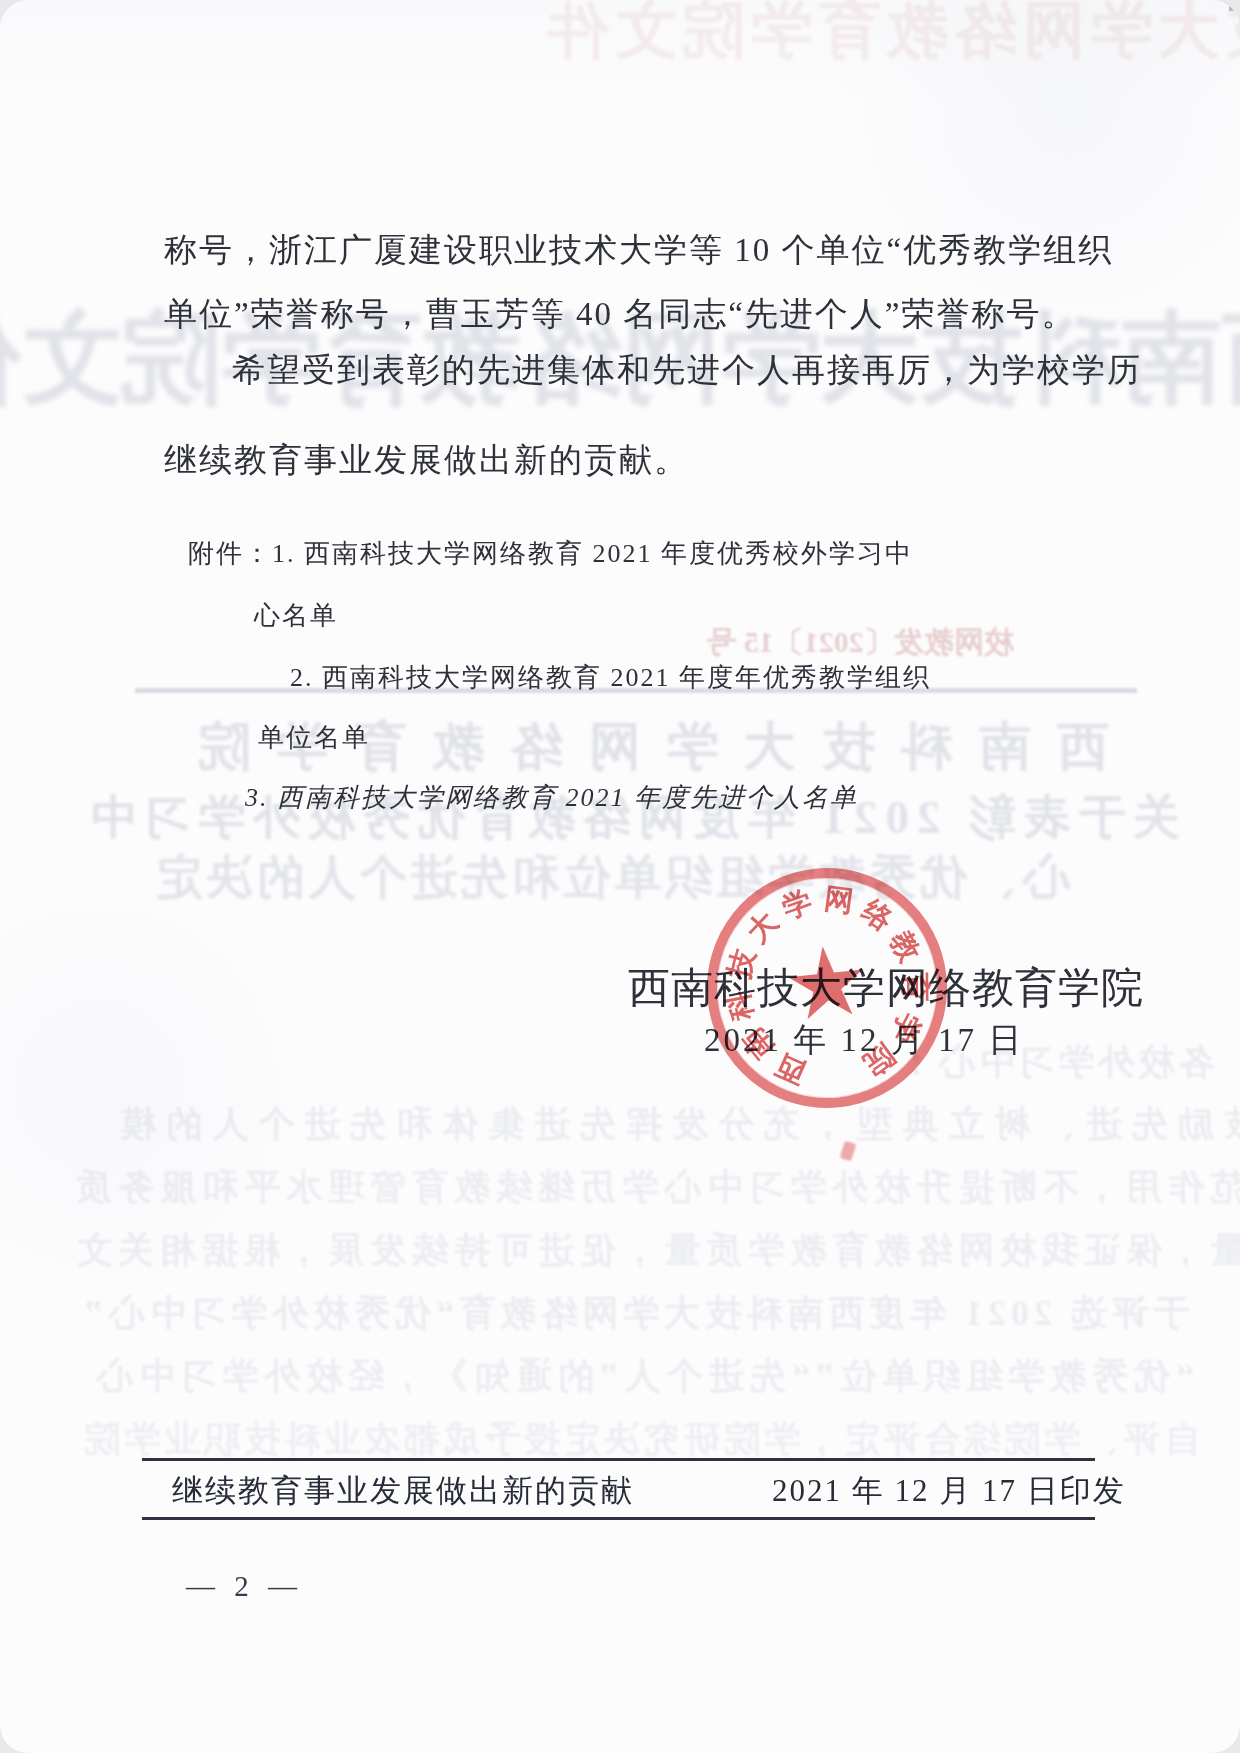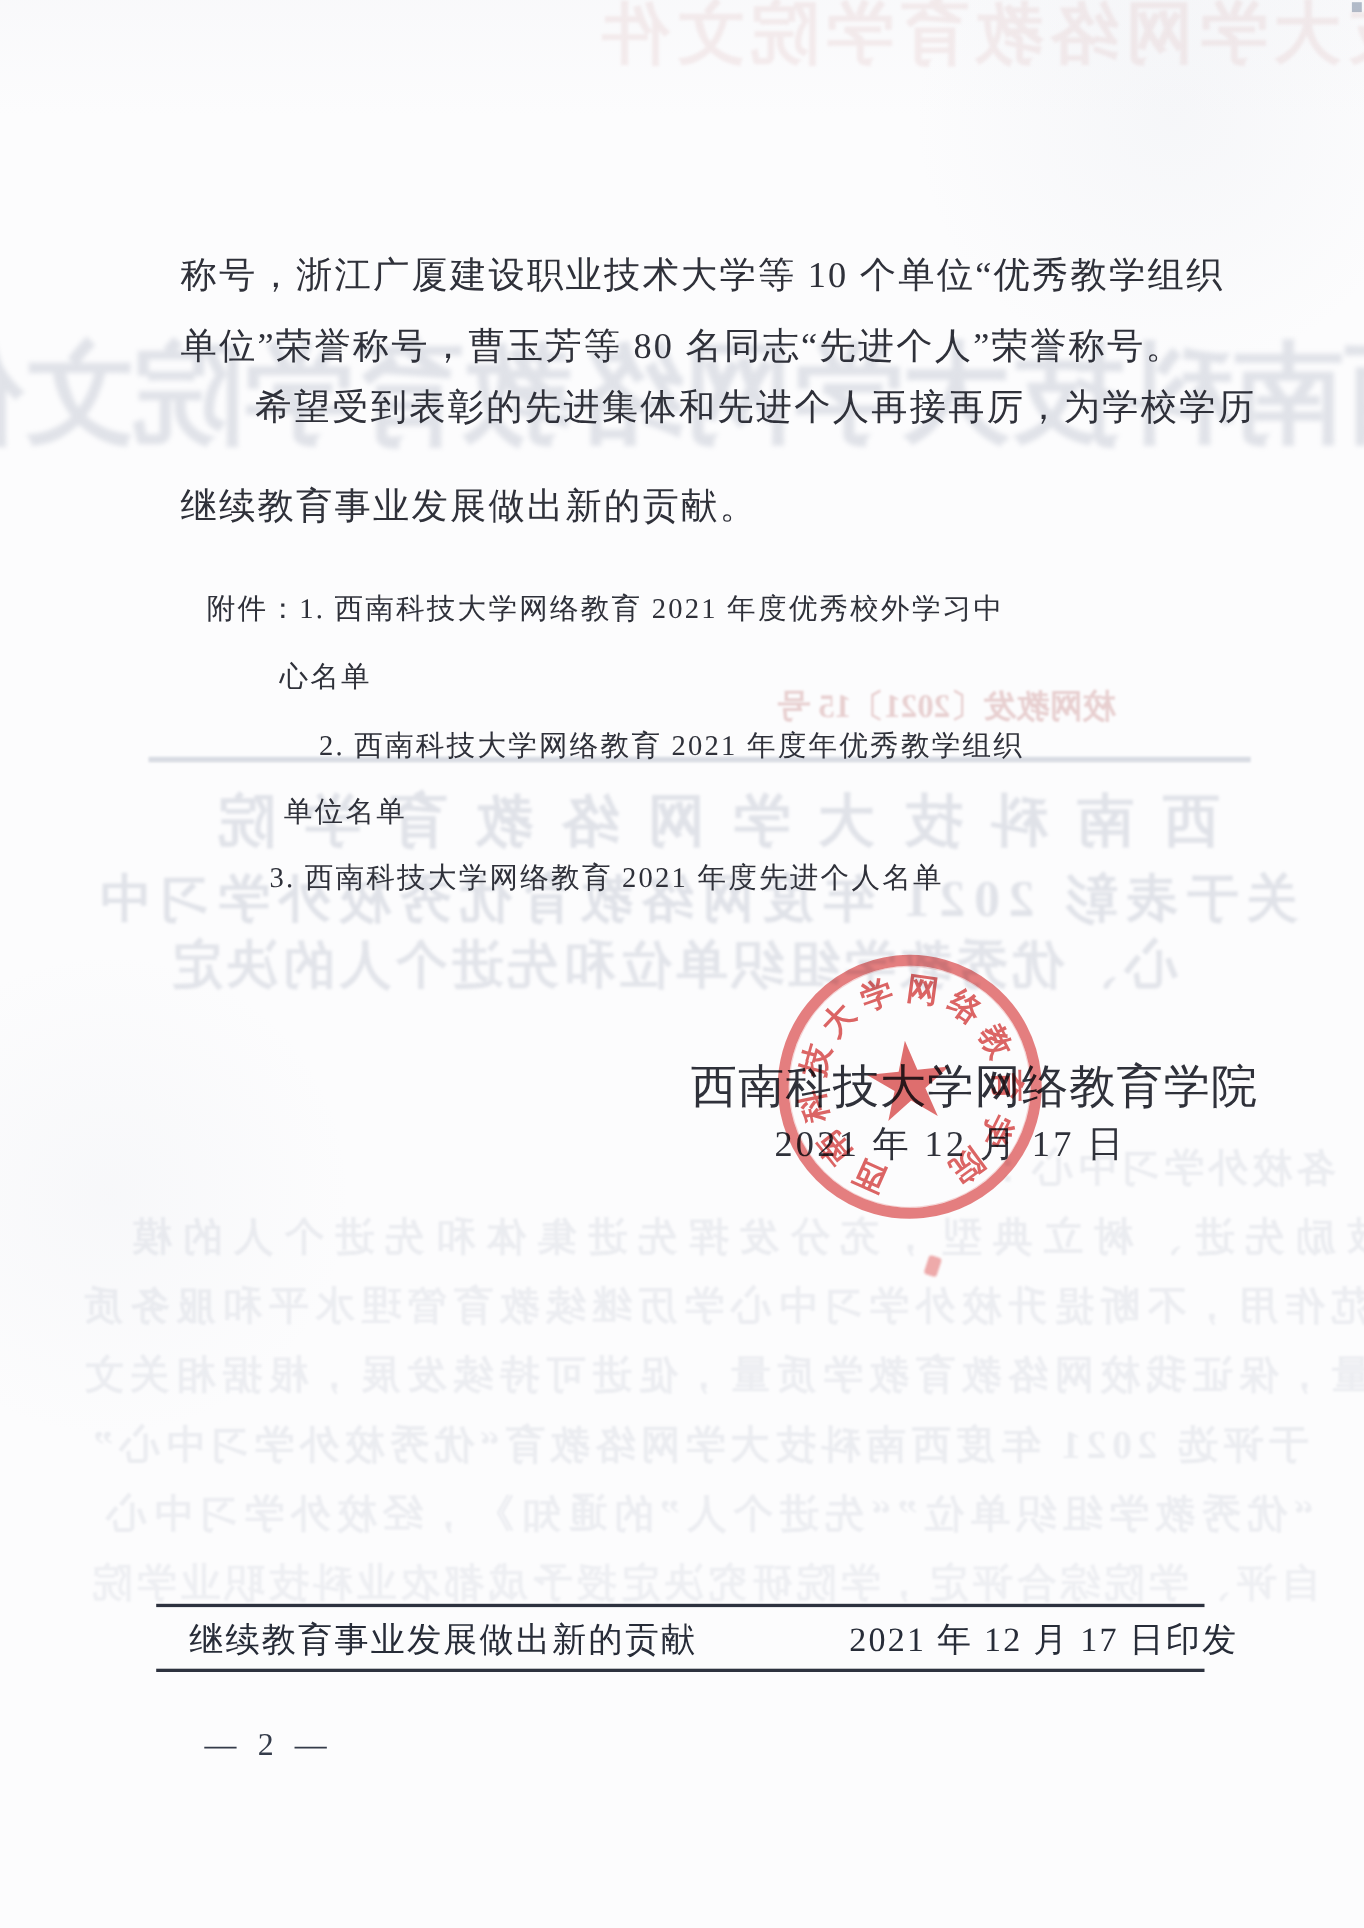--- a/index.html
+++ b/index.html
@@ -8,20 +8,21 @@
     width:1240px;height:1753px;
     margin:0 auto;
     background:#fcfcfd;
     background-image:
       radial-gradient(circle at 86% 6%, rgba(190,198,212,.10), transparent 12%),
       radial-gradient(circle at 8% 62%, rgba(190,198,212,.08), transparent 14%),
       linear-gradient(180deg, rgba(225,228,235,.12), rgba(255,255,255,0) 6%);
     overflow:hidden;
     font-family:"Liberation Serif","DejaVu Serif",serif;
     color:#30323b;
+    border-radius:28px;
   }
   .abs{position:absolute;white-space:nowrap;}
   .body-line{font-size:33px;letter-spacing:2px;color:#2f313a;}
   .attach-line{font-size:26px;letter-spacing:2px;color:#2f313a;}
   .sig{font-size:42px;letter-spacing:1px;color:#2f313a;}
 
   
   .ghost{
     transform:scaleX(-1);
     color:#99a1b4;
@@ -89,29 +90,29 @@
 
   <div class="abs ghost" style="right:26px;top:1038px;font-size:36px;letter-spacing:4px;opacity:.17;filter:blur(1px);">各校外学习中心：</div>
   <div class="abs ghost" style="left:110px;top:1100px;font-size:36px;letter-spacing:10px;opacity:.17;filter:blur(1px);">为鼓励先进、树立典型，充分发挥先进集体和先进个人的模</div>
   <div class="abs ghost" style="left:70px;top:1163px;font-size:36px;letter-spacing:6px;opacity:.16;filter:blur(1px);">范作用，不断提升校外学习中心学历继续教育管理水平和服务质</div>
   <div class="abs ghost" style="left:70px;top:1226px;font-size:36px;letter-spacing:6px;opacity:.16;filter:blur(1px);">量，保证我校网络教育教学质量，促进可持续发展，根据相关文</div>
   <div class="abs ghost" style="left:80px;top:1289px;font-size:36px;letter-spacing:5px;opacity:.17;filter:blur(1px);">于评选 2021 年度西南科技大学网络教育“优秀校外学习中心”</div>
   <div class="abs ghost" style="left:90px;top:1352px;font-size:36px;letter-spacing:6px;opacity:.16;filter:blur(1px);">“优秀教学组织单位”“先进个人”的通知》，经校外学习中心</div>
   <div class="abs ghost" style="left:80px;top:1415px;font-size:36px;letter-spacing:4px;opacity:.14;filter:blur(1px);">自评、学院综合评定，学院研究决定授予成都农业科技职业学院</div>
 
   <div class="abs body-line" style="left:164px;top:228px;">称号，浙江广厦建设职业技术大学等 10 个单位“优秀教学组织</div>
-  <div class="abs body-line" style="left:164px;top:292px;">单位”荣誉称号，曹玉芳等 80 名同志“先进个人”荣誉称号。</div>
+  <div class="abs body-line" style="left:164px;top:292px;">单位”荣誉称号，曹玉芳等 40 名同志“先进个人”荣誉称号。</div>
   <div class="abs body-line" style="left:232px;top:348px;">希望受到表彰的先进集体和先进个人再接再厉，为学校学历</div>
   <div class="abs body-line" style="left:164px;top:410px;margin-top:28px;">继续教育事业发展做出新的贡献。</div>
 
   <div class="abs attach-line" style="left:188px;top:536px;">附件：1. 西南科技大学网络教育 2021 年度优秀校外学习中</div>
   <div class="abs attach-line" style="left:254px;top:598px;">心名单</div>
   <div class="abs attach-line" style="left:245px;top:660px;margin-left:45px;">2. 西南科技大学网络教育 2021 年度年优秀教学组织</div>
   <div class="abs attach-line" style="left:258px;top:720px;">单位名单</div>
-  <div class="abs attach-line" style="left:245px;top:780px;">3. 西南科技大学网络教育 2021 年度先进个人名单</div>
+  <div class="abs attach-line" style="left:245px;top:780px;font-style:italic;">3. 西南科技大学网络教育 2021 年度先进个人名单</div>
 
   <div class="abs sig" style="left:628px;top:960px;">西南科技大学网络教育学院</div>
   <div class="abs sig" style="left:704px;top:1018px;font-size:33px;letter-spacing:3px;">2021 年 12 月 17 日</div>
 
   <div class="seal">
     <div class="seal-ring"></div>
     <div class="seal-star"></div>
     <div>
         <span class="seal-char" style="transform: rotate(-150deg) translateY(-88px);">西</span>
         <span class="seal-char" style="transform: rotate(-122.727deg) translateY(-88px);">南</span>

